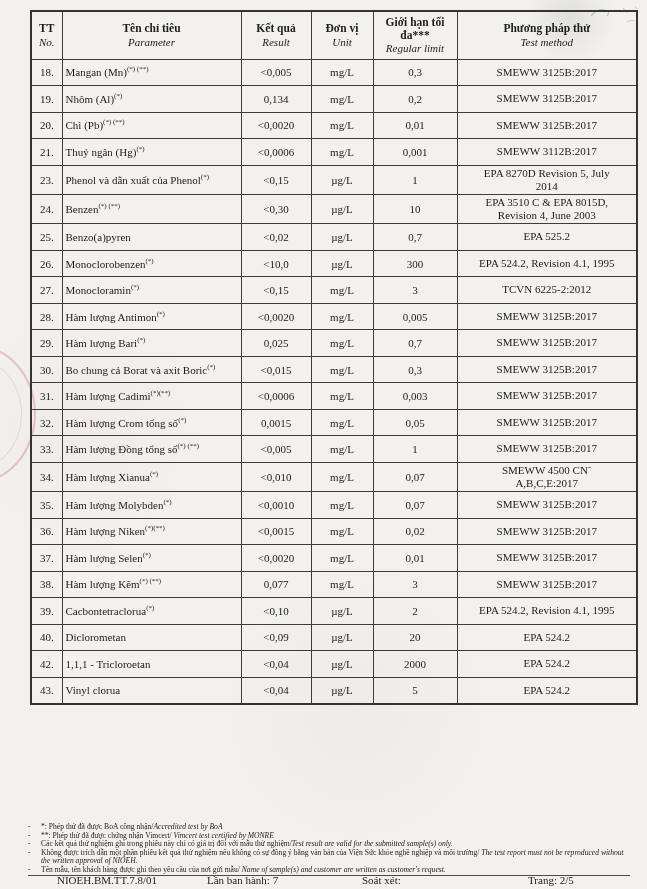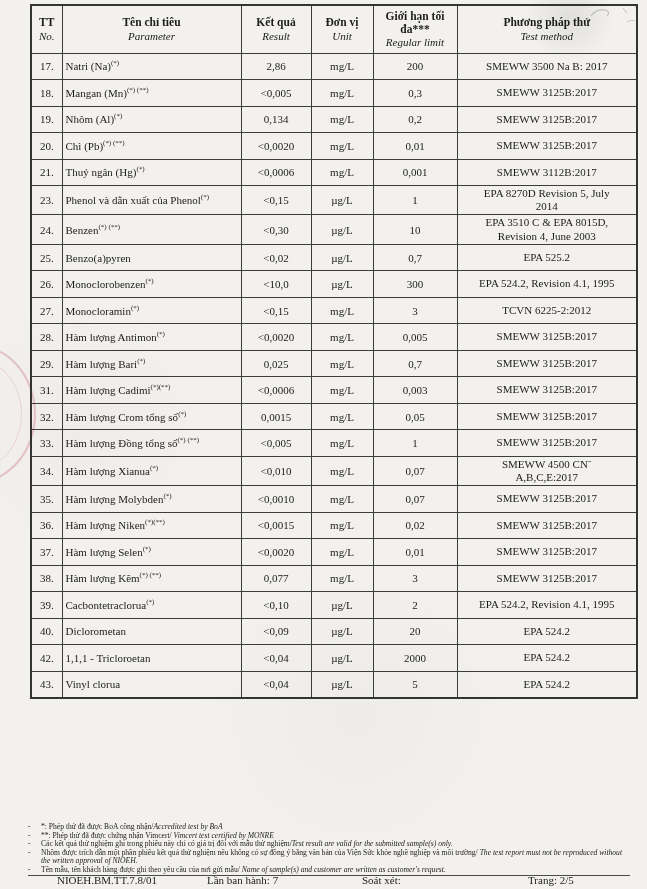--- a/index.html
+++ b/index.html
@@ -10,21 +10,21 @@
     color:#1c1c1c;
     font-family:"Liberation Serif", serif;
     background:
       radial-gradient(circle at 88% 2%, rgba(150,150,145,0.20), transparent 45px),
       radial-gradient(circle at 12% 48%, rgba(215,170,180,0.08), transparent 130px),
       radial-gradient(circle at 55% 80%, rgba(180,180,175,0.08), transparent 160px),
       #f2f1ed;
   }
 
   
-  .table-wrap { position:absolute; top:4px; left:30px; }
+  .table-wrap { position:absolute; top:10px; left:30px; }
   table.results {
     border-collapse:collapse;
     table-layout:fixed;
     width:606px;
     border:2px solid #343434;
   }
   table.results th, table.results td {
     border:1px solid #3c3c3c;
     padding:1px 3px;
     overflow:hidden;
@@ -117,28 +117,20 @@
             <span class="h-en">Regular limit</span>
           </th>
           <th>
             <span class="h-vi">Phương pháp thử</span>
             <span class="h-en">Test method</span>
           </th>
         </tr>
       </thead>
       <tbody>
           <tr>
-            <td class="c">17.</td>
-            <td class="param">Natri (Na)<sup class="mark">(*)</sup></td>
-            <td class="c">2,86</td>
-            <td class="c">mg/L</td>
-            <td class="c">200</td>
-            <td class="method">SMEWW 3500 Na B: 2017</td>
-          </tr>
-          <tr>
             <td class="c">18.</td>
             <td class="param">Mangan (Mn)<sup class="mark">(*) (**)</sup></td>
             <td class="c">&lt;0,005</td>
             <td class="c">mg/L</td>
             <td class="c">0,3</td>
             <td class="method">SMEWW 3125B:2017</td>
           </tr>
           <tr>
             <td class="c">19.</td>
             <td class="param">Nhôm (Al)<sup class="mark">(*)</sup></td>
@@ -212,20 +204,28 @@
             <td class="c">mg/L</td>
             <td class="c">0,005</td>
             <td class="method">SMEWW 3125B:2017</td>
           </tr>
           <tr>
             <td class="c">29.</td>
             <td class="param">Hàm lượng Bari<sup class="mark">(*)</sup></td>
             <td class="c">0,025</td>
             <td class="c">mg/L</td>
             <td class="c">0,7</td>
+            <td class="method">SMEWW 3125B:2017</td>
+          </tr>
+          <tr>
+            <td class="c">30.</td>
+            <td class="param">Bo chung cả Borat và axit Boric<sup class="mark">(*)</sup></td>
+            <td class="c">&lt;0,015</td>
+            <td class="c">mg/L</td>
+            <td class="c">0,3</td>
             <td class="method">SMEWW 3125B:2017</td>
           </tr>
           <tr>
             <td class="c">31.</td>
             <td class="param">Hàm lượng Cadimi<sup class="mark">(*)(**)</sup></td>
             <td class="c">&lt;0,0006</td>
             <td class="c">mg/L</td>
             <td class="c">0,003</td>
             <td class="method">SMEWW 3125B:2017</td>
           </tr>
@@ -319,21 +319,21 @@
             <td class="method">EPA 524.2</td>
           </tr>
         </tbody>
     </table>
   </div>
 
   <ul class="notes">
       <li><span class="dash">-</span><span class="note-vi">*: Phép thử đã được BoA công nhận/</span><span class="note-en">Accredited test by BoA</span></li>
       <li><span class="dash">-</span><span class="note-vi">**: Phép thử đã được chứng nhận Vimcert/ </span><span class="note-en">Vimcert test certified by MONRE</span></li>
       <li><span class="dash">-</span><span class="note-vi">Các kết quả thử nghiệm ghi trong phiếu này chỉ có giá trị đối với mẫu thử nghiệm/</span><span class="note-en">Test result are valid for the submitted sample(s) only.</span></li>
-      <li><span class="dash">-</span><span class="note-vi">Nhôm được trích dẫn một phần phiếu kết quả thử nghiệm nếu không có sự đồng ý bằng văn bản của Viện Sức khỏe nghề nghiệp và môi trường/ </span><span class="note-en">The test report must not be reproduced without the written approval of NIOEH.</span></li>
+      <li><span class="dash">-</span><span class="note-vi">Không được trích dẫn một phần phiếu kết quả thử nghiệm nếu không có sự đồng ý bằng văn bản của Viện Sức khỏe nghề nghiệp và môi trường/ </span><span class="note-en">The test report must not be reproduced without the written approval of NIOEH.</span></li>
       <li class="last"><span class="dash">-</span><span class="note-vi">Tên mẫu, tên khách hàng được ghi theo yêu cầu của nơi gửi mẫu/ </span><span class="note-en">Name of sample(s) and customer are written as customer's request.</span></li>
     </ul>
 
   <div class="footer">
     <span class="f-code">NIOEH.BM.TT.7.8/01</span>
     <span class="f-issue">Lần ban hành: 7</span>
     <span class="f-review">Soát xét:</span>
     <span class="f-page">Trang: 2/5</span>
   </div>
 

